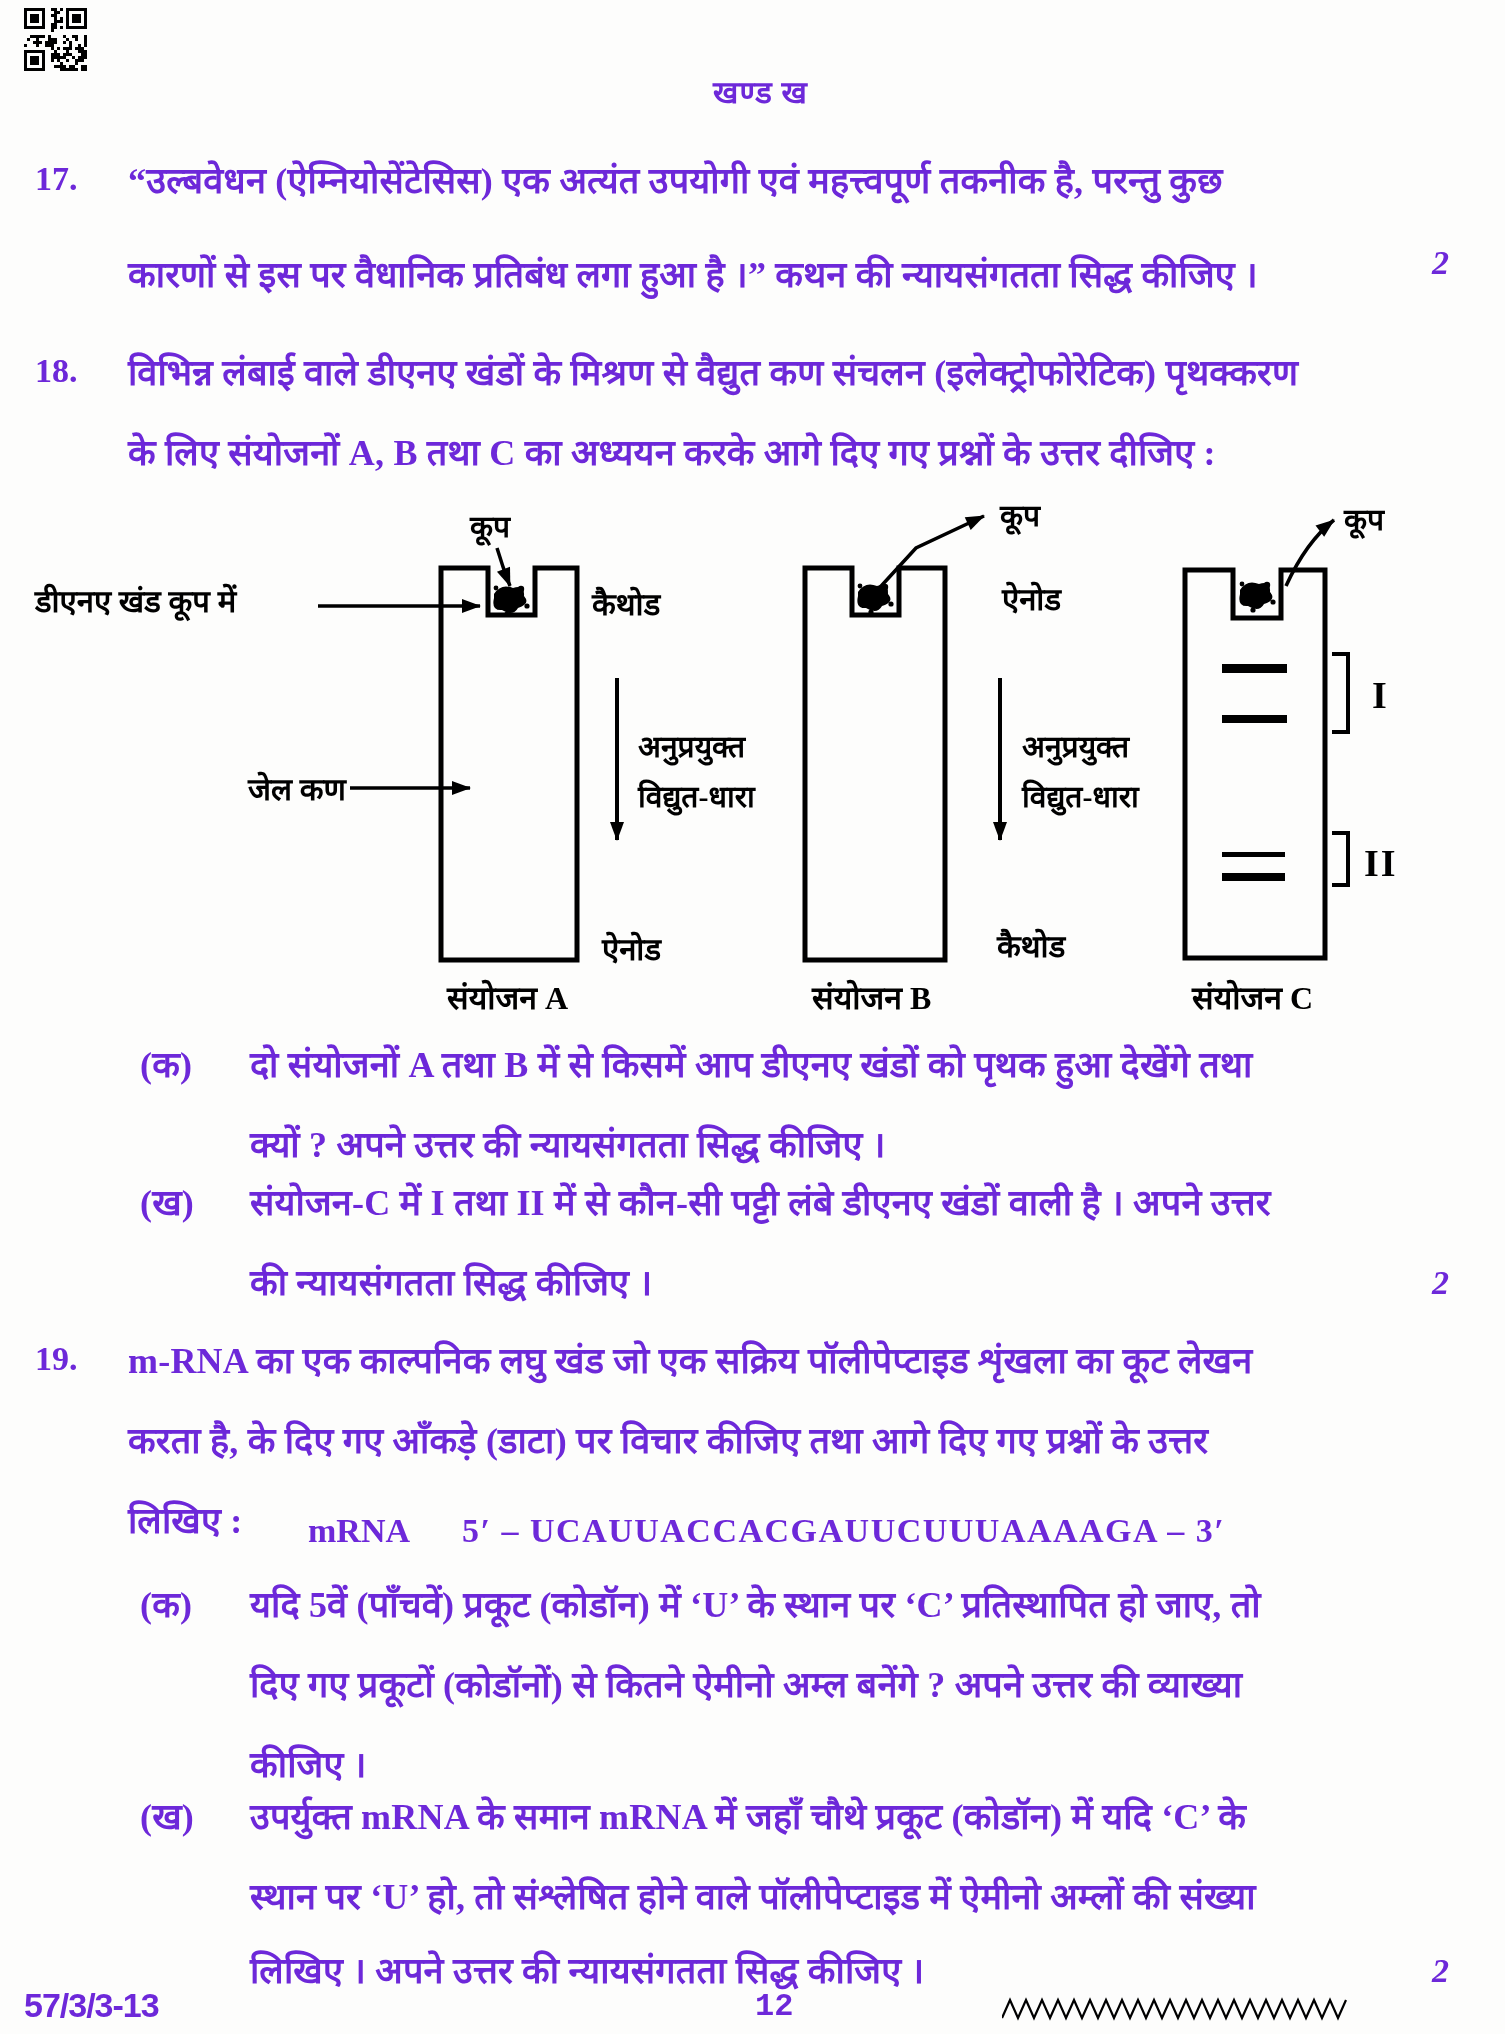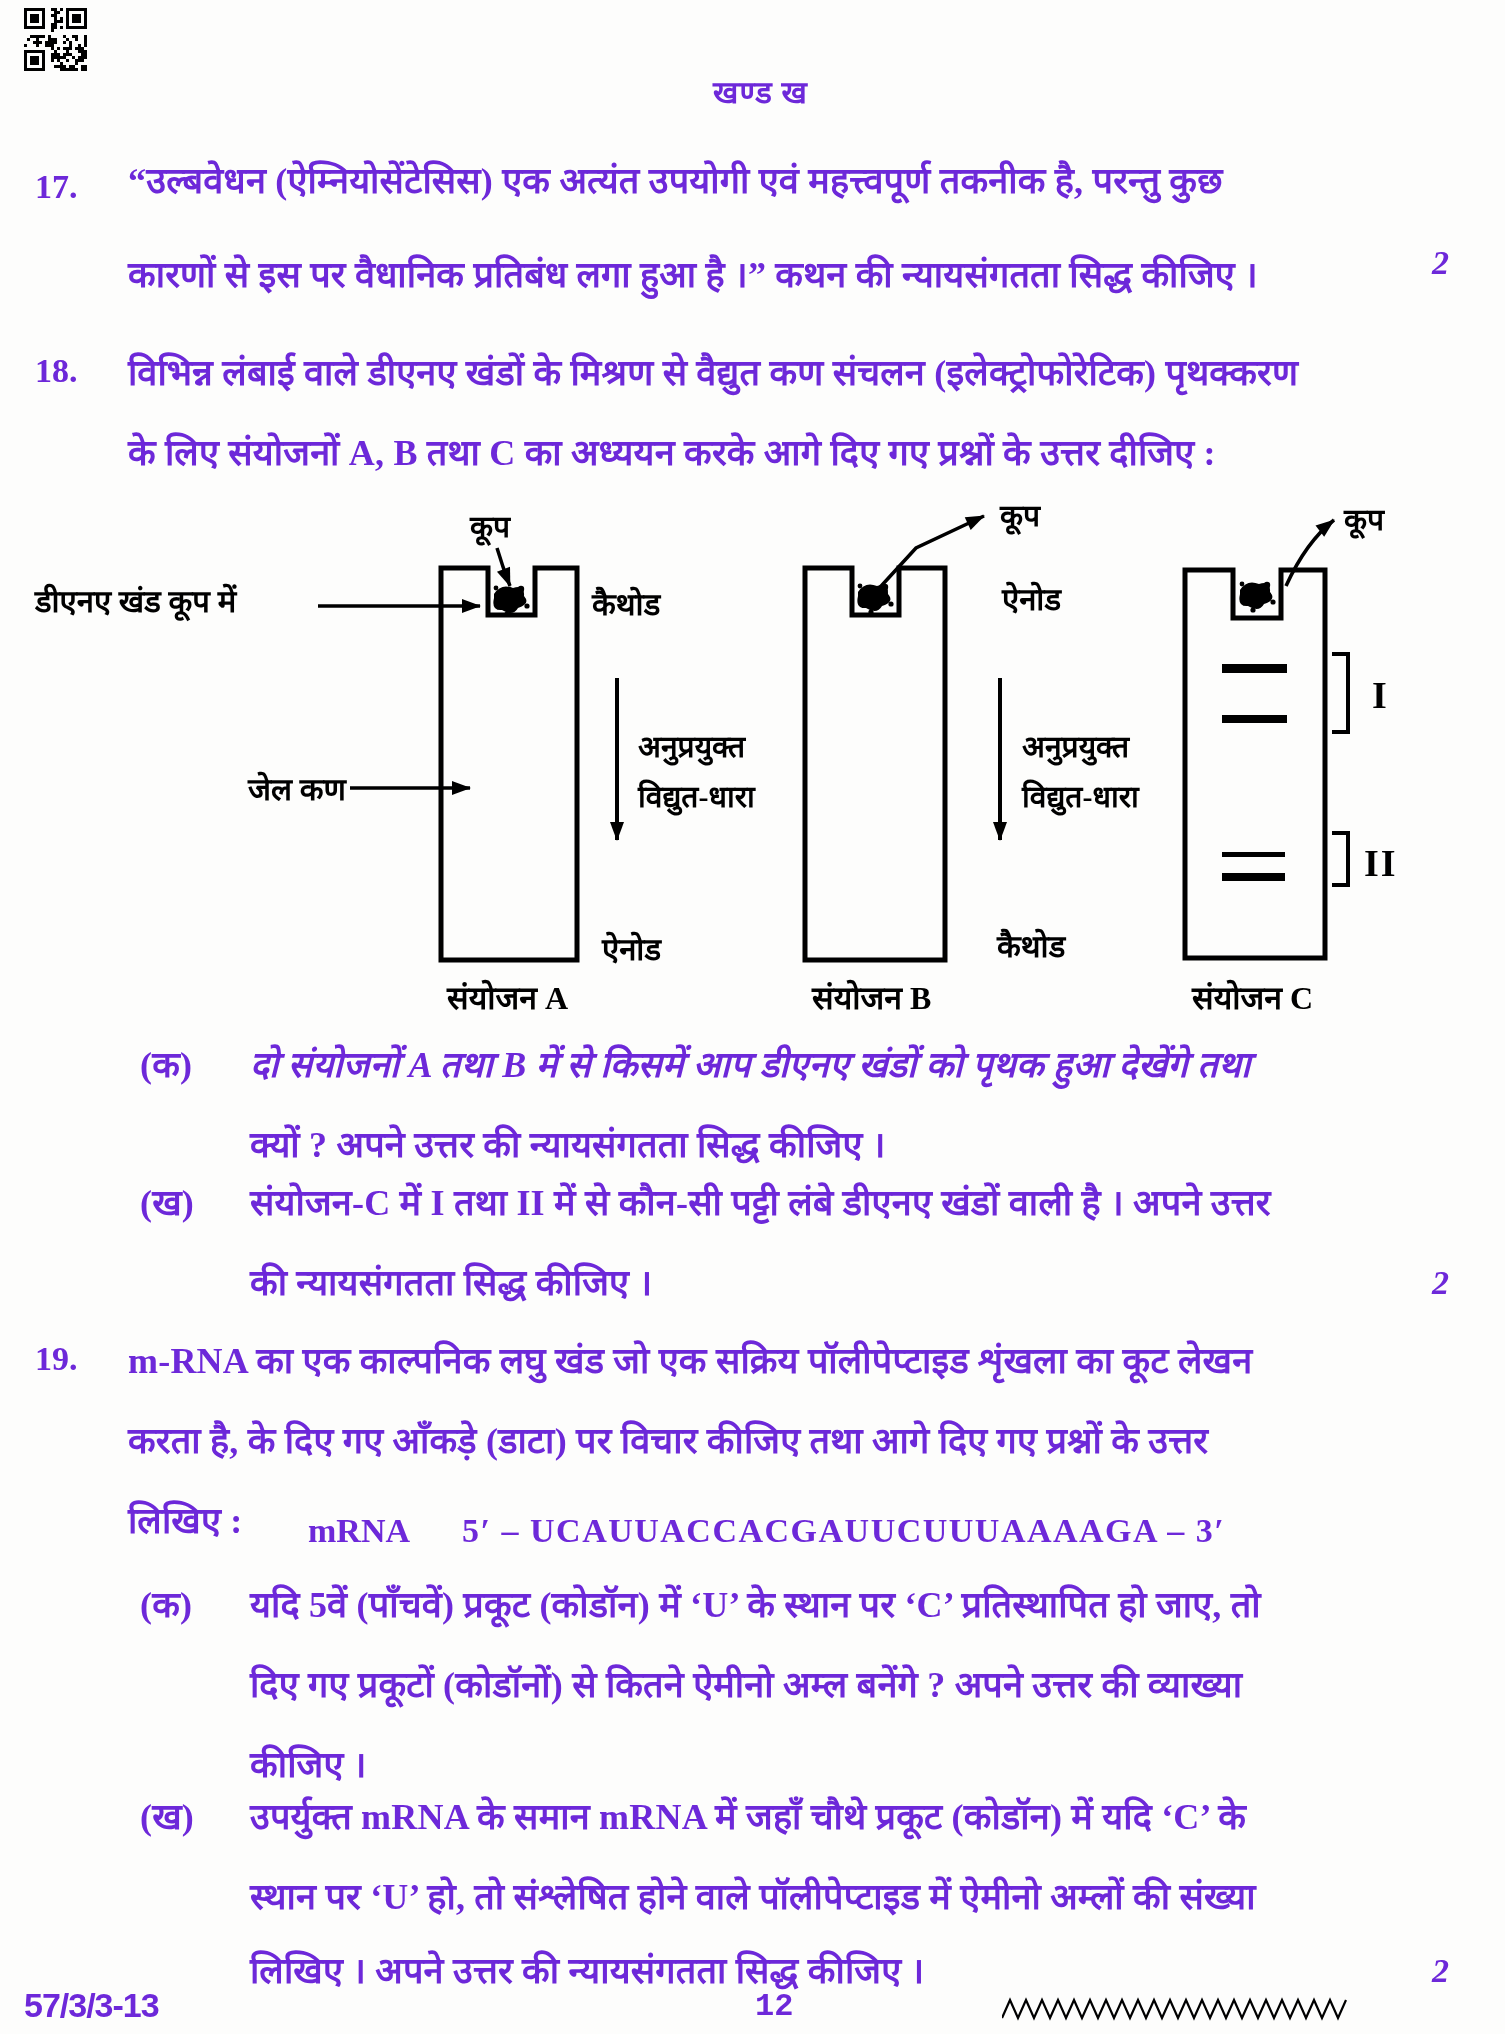--- a/index.html
+++ b/index.html
@@ -145,21 +145,21 @@
         <rect x="45" y="60" width="3" height="3" fill="#000"></rect>
         <rect x="48" y="60" width="3" height="3" fill="#000"></rect>
         <rect x="51" y="60" width="3" height="3" fill="#000"></rect>
         <rect x="57" y="60" width="3" height="3" fill="#000"></rect>
         <rect x="60" y="60" width="3" height="3" fill="#000"></rect>
       </svg>
   </div>
 
   <div class="abs section-title" style="left:0;top:70px;">खण्ड ख</div>
 
-  <div class="abs qnum" style="left:35px;top:168px;">17.</div>
+  <div class="abs qnum" style="left:35px;top:160px;">17.</div>
   <div class="abs body-line" style="left:128px;top:160px;">“उल्बवेधन (ऐम्नियोसेंटेसिस) एक अत्यंत उपयोगी एवं महत्त्वपूर्ण तकनीक है, परन्तु कुछ</div>
   <div class="abs body-line" style="left:128px;top:254px;">कारणों से इस पर वैधानिक प्रतिबंध लगा हुआ है ।” कथन की न्यायसंगतता सिद्ध कीजिए ।</div>
   <div class="abs marks" style="left:1432px;top:244px;">2</div>
 
   <div class="abs qnum" style="left:35px;top:352px;">18.</div>
   <div class="abs body-line" style="left:128px;top:352px;">विभिन्न लंबाई वाले डीएनए खंडों के मिश्रण से वैद्युत कण संचलन (इलेक्ट्रोफोरेटिक) पृथक्करण</div>
   <div class="abs body-line" style="left:128px;top:432px;">के लिए संयोजनों A, B तथा C का अध्ययन करके आगे दिए गए प्रश्नों के उत्तर दीजिए :</div>
 
   <div class="abs" style="left:0;top:460px;">
     <svg width="1505" height="560" viewBox="0 0 1505 560">
@@ -218,21 +218,21 @@
       <text x="1344" y="70" font-size="30">कूप</text>
       <path d="M1332,194 L1348,194 L1348,272 L1332,272" fill="none" stroke="#000" stroke-width="4"></path>
       <text x="1372" y="248" class="roman">I</text>
       <path d="M1332,373 L1348,373 L1348,425 L1332,425" fill="none" stroke="#000" stroke-width="4"></path>
       <text x="1364" y="416" class="roman">II</text>
       <text x="1192" y="549" font-size="32">संयोजन C</text>
     </svg>
   </div>
 
   <div class="abs body-line" style="left:140px;top:1044px;">(क)</div>
-  <div class="abs body-line" style="left:250px;top:1044px;font-style:italic;">दो संयोजनों A तथा B में से किसमें आप डीएनए खंडों को पृथक हुआ देखेंगे तथा</div>
+  <div class="abs body-line" style="left:250px;top:1044px;">दो संयोजनों A तथा B में से किसमें आप डीएनए खंडों को पृथक हुआ देखेंगे तथा</div>
   <div class="abs body-line" style="left:250px;top:1124px;">क्यों ? अपने उत्तर की न्यायसंगतता सिद्ध कीजिए ।</div>
 
   <div class="abs body-line" style="left:140px;top:1182px;">(ख)</div>
   <div class="abs body-line" style="left:250px;top:1182px;">संयोजन-C में I तथा II में से कौन-सी पट्टी लंबे डीएनए खंडों वाली है । अपने उत्तर</div>
   <div class="abs body-line" style="left:250px;top:1262px;">की न्यायसंगतता सिद्ध कीजिए ।</div>
   <div class="abs marks" style="left:1432px;top:1264px;">2</div>
 
   <div class="abs qnum" style="left:35px;top:1340px;text-align:right;">19.</div>
   <div class="abs body-line" style="left:128px;top:1340px;">m-RNA का एक काल्पनिक लघु खंड जो एक सक्रिय पॉलीपेप्टाइड शृंखला का कूट लेखन</div>
   <div class="abs body-line" style="left:128px;top:1420px;">करता है, के दिए गए आँकड़े (डाटा) पर विचार कीजिए तथा आगे दिए गए प्रश्नों के उत्तर</div>

